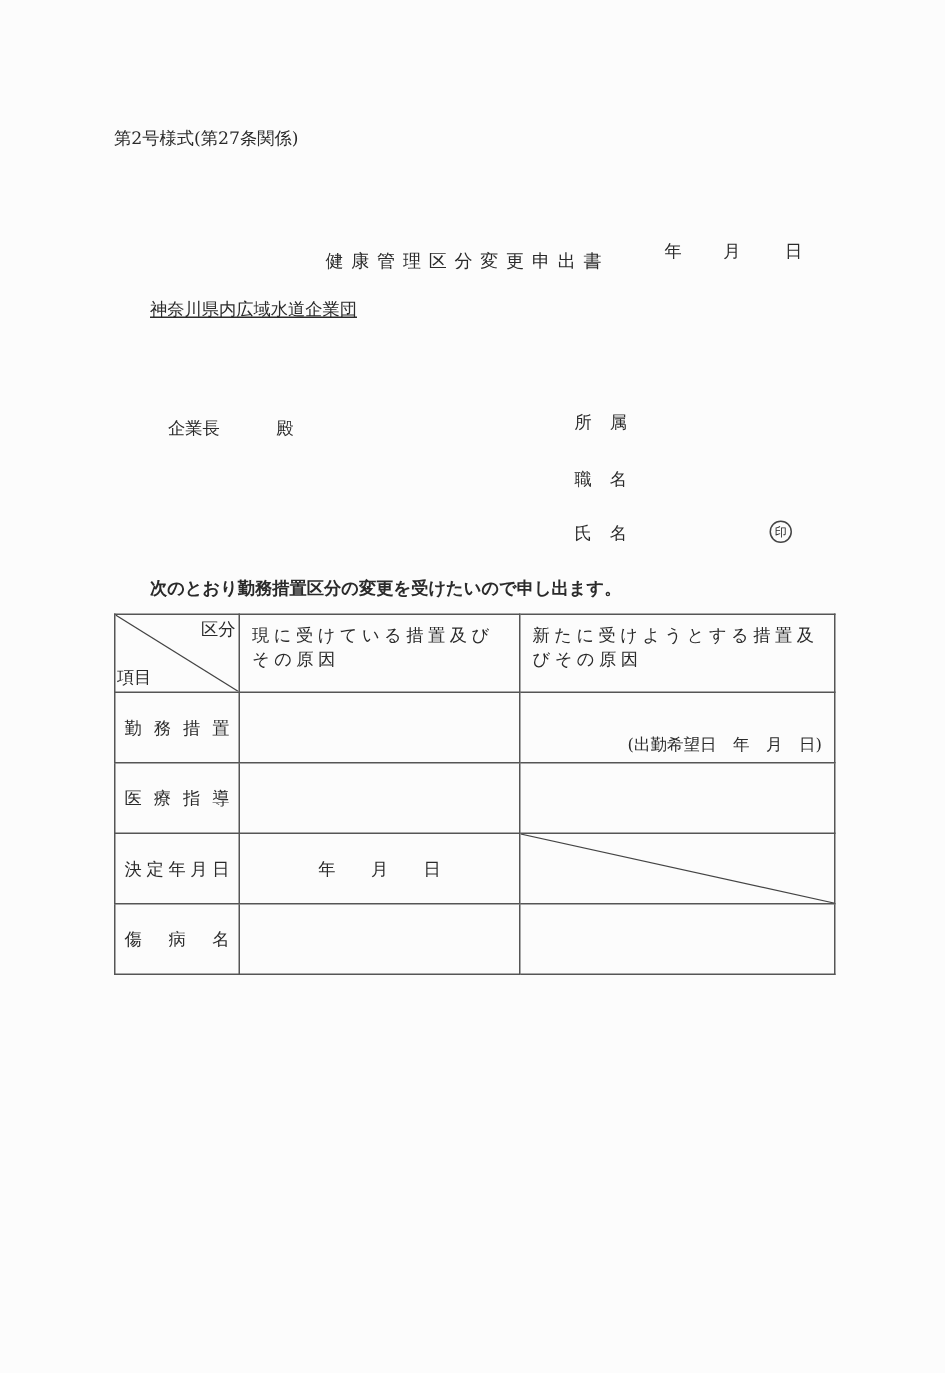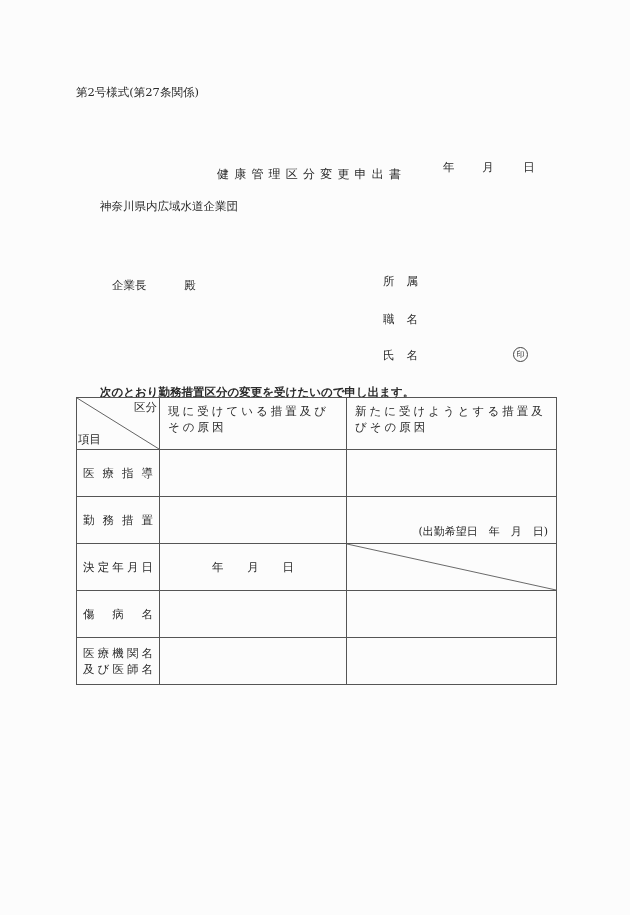--- a/index.html
+++ b/index.html
@@ -6,34 +6,34 @@
   body {
     width:630px; height:915px; background:#fcfcfc; position:relative;
     font-family: "DejaVu Serif", "Liberation Serif", serif; color:#2a2a2a;
     overflow:hidden;
   }
   .abs { position:absolute; white-space:nowrap;text-align:center; }
   .form-no { left:76px; top:85px; font-size:11.5px; }
   .doc-title { left:217px; top:122px; font-size:12px; letter-spacing:5.2px;margin-top:44px; }
   .date-line { left:443px; top:160px; font-size:11.5px; }
   .date-line span { display:inline-block; }
-  .addressee { left:100px; top:199px; font-size:11.5px; }
+  .addressee { left:100px; top:199px; font-size:11.5px;text-decoration:underline; }
   .addressee2 { left:112px; top:236px; font-size:11.5px;margin-top:42px; }
   .addressee2 .dono { margin-left:34px; }
   .field { left:383px; font-size:11.5px; }
   .field .k2 { margin-left:12px; }
   .seal {
     position:absolute; left:513px; top:347px; width:13px; height:13px;
     border:1px solid #444; border-radius:50%; font-size:8px; line-height:13px;
     text-align:center;
   }
   .intro { left:100px; top:385px; font-size:11.5px;font-weight:bold; }
 
   table.form {
-    position:absolute; left:76px; top:397px; width:480px;
+    position:absolute; left:76px; top:409px; width:480px;
     border-collapse:collapse; table-layout:fixed;padding-left:35px;
   }
   table.form td {
     border:1px solid #555; padding:0; vertical-align:middle; position:relative;
     font-size:11.5px;
   }
   .c1 { width:83px; } .c2 { width:187px; } .c3 { width:210px; }
   tr.hdr td { height:46px; }
   tr.row td { height:46px; }
   .rowlabel { text-align:justify; text-align-last:justify; padding:0 6px !important; }
@@ -91,31 +91,31 @@
         <line x1="0" y1="0" x2="83" y2="46" stroke="#444" stroke-width="0.8"></line>
       </svg>
       <span class="kubun">区分</span>
       <span class="koumoku">項目</span>
     </td>
     <td class="hdrtext">現に受けている措置及びその原因</td>
     <td class="hdrtext">新たに受けようとする措置及びその原因</td>
   </tr>
 
   <tr class="row">
-    <td class="rowlabel">医療指導</td>
-    <td></td>
-    <td></td>
-  </tr>
-
-  <tr class="row">
     <td class="rowlabel">勤務措置</td>
     <td></td>
     <td>
       <span class="shukkin">(出勤希望日　年　月　日)</span>
     </td>
+  </tr>
+
+  <tr class="row">
+    <td class="rowlabel">医療指導</td>
+    <td></td>
+    <td></td>
   </tr>
 
   <tr class="row">
     <td class="rowlabel">決定年月日</td>
     <td class="center-date">
       <span>年</span>
       <span>月</span>
       <span>日</span>
     </td>
     <td>
@@ -124,23 +124,15 @@
       </svg>
     </td>
   </tr>
 
   <tr class="row">
     <td class="rowlabel">傷病名</td>
     <td></td>
     <td></td>
   </tr>
 
-  <tr class="row">
-    <td class="twoline">
-      <div>医療機関名</div>
-      <div>及び医師名</div>
-    </td>
-    <td></td>
-    <td></td>
-  </tr>
 
 </tbody>
   </table>
 
 </body></html>

